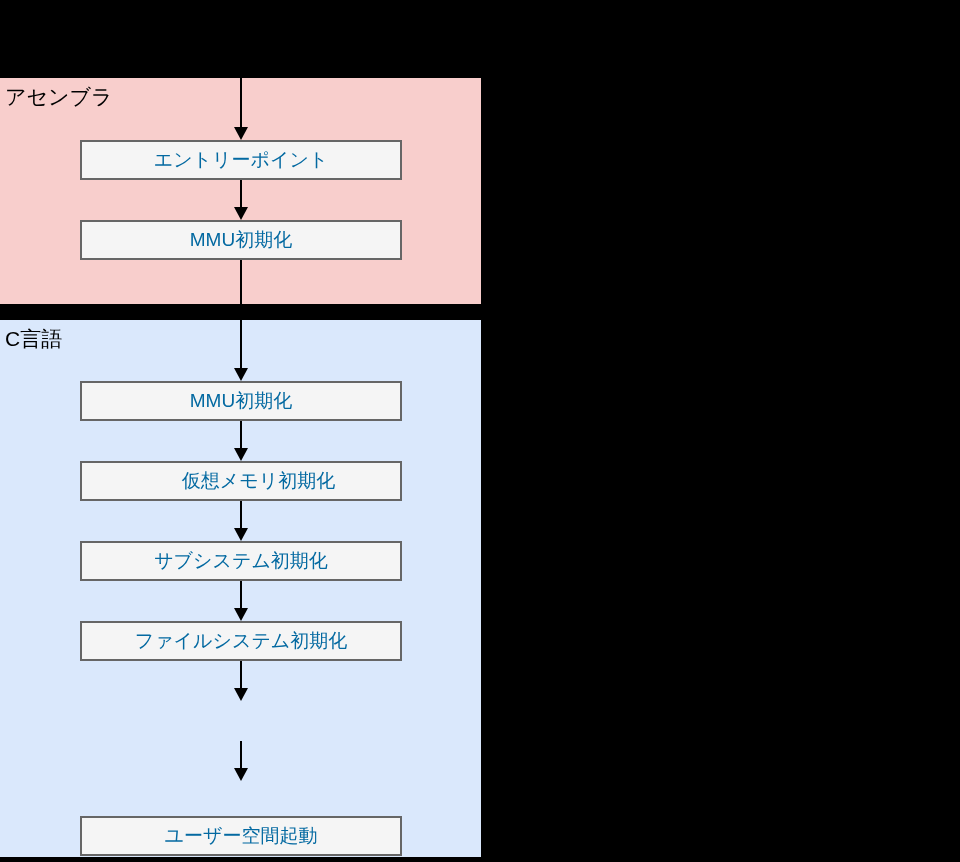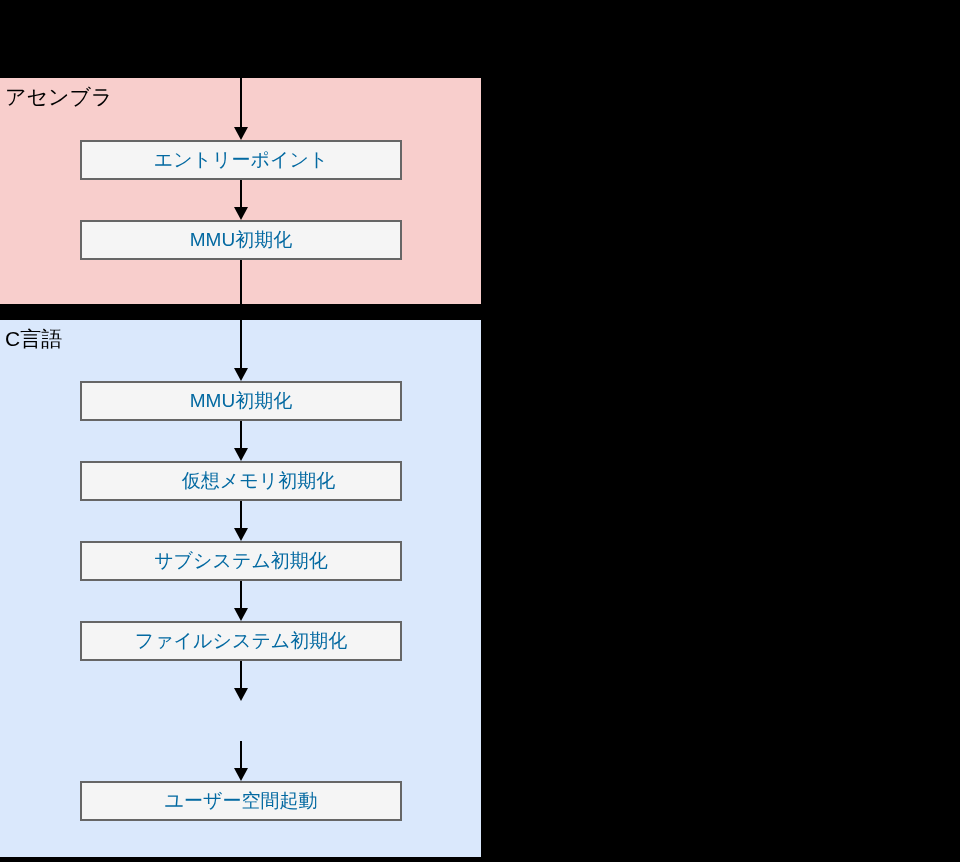--- a/index.html
+++ b/index.html
@@ -143,17 +143,17 @@
 
   <div class="node" style="top:541px;font-family:Liberation Serif, serif;">
     <span>サブシステム初期化</span>
   </div>
 
   <div class="node" style="top:621px;">
     <span>ファイルシステム初期化</span>
   </div>
 
 
-  <div class="node" style="top:781px;">
+  <div class="node" style="top:816px;">
     <span>ユーザー空間起動</span>
   </div>
 
 </div>
 
 </body></html>

